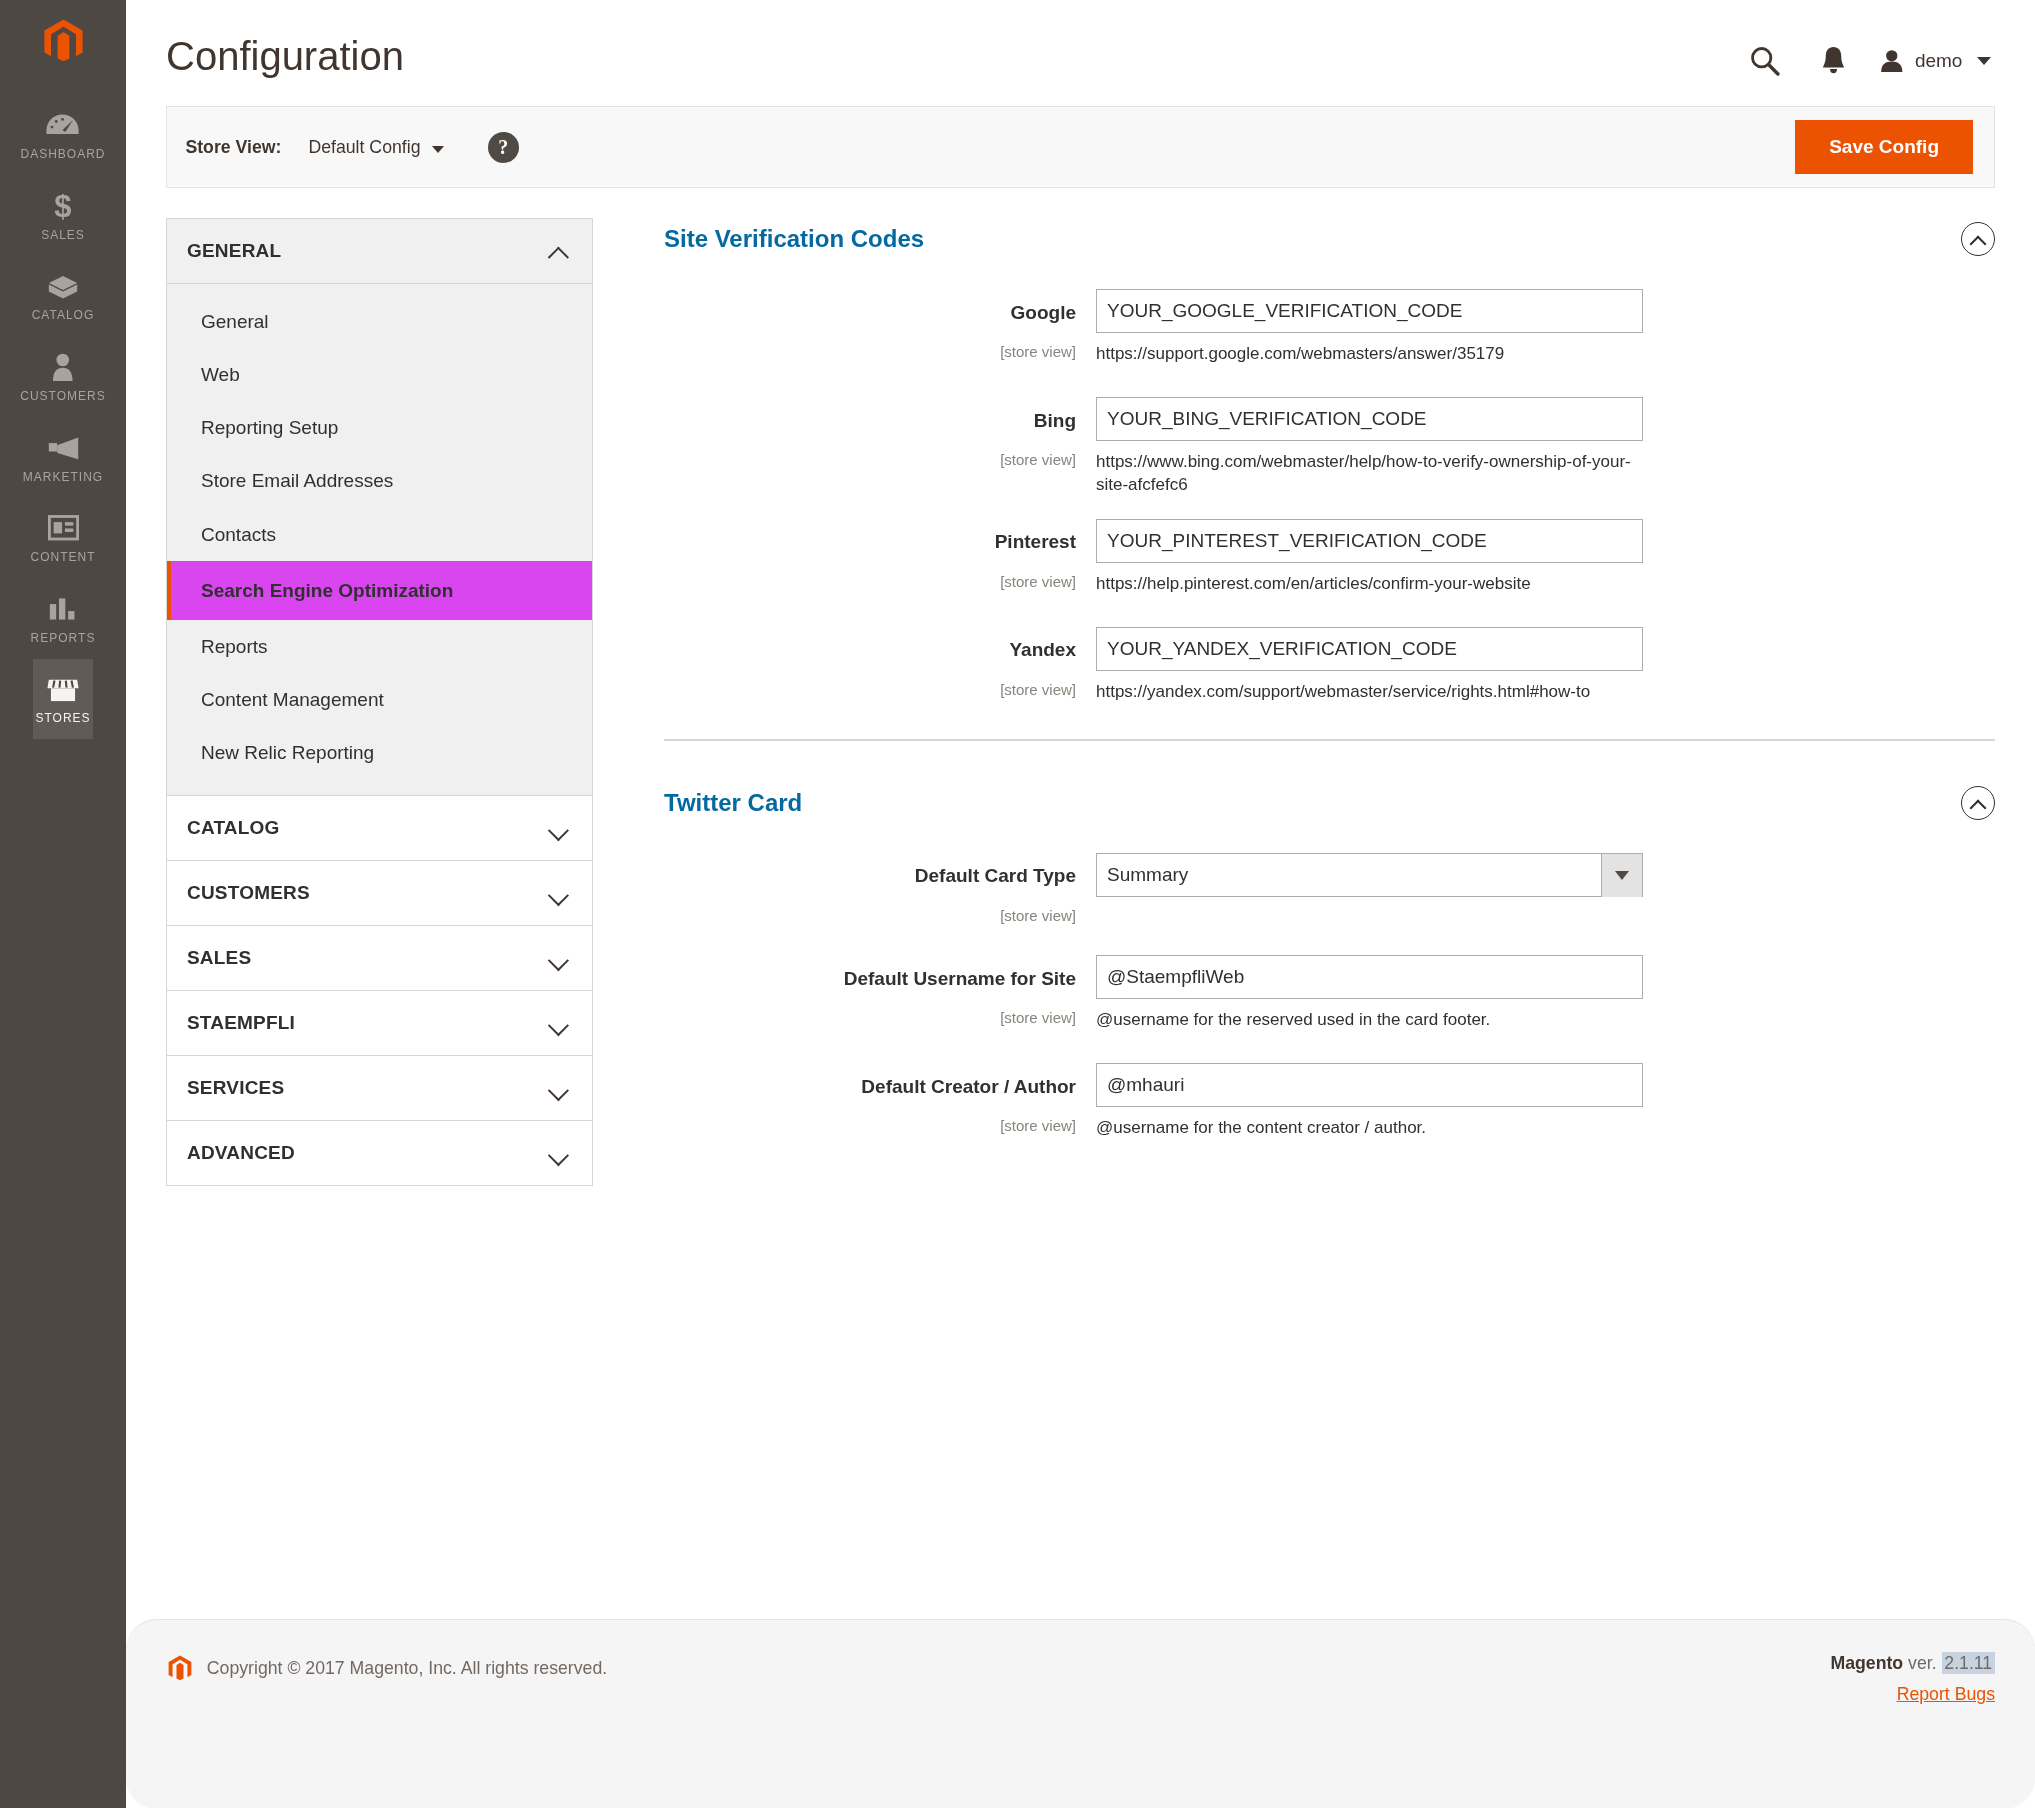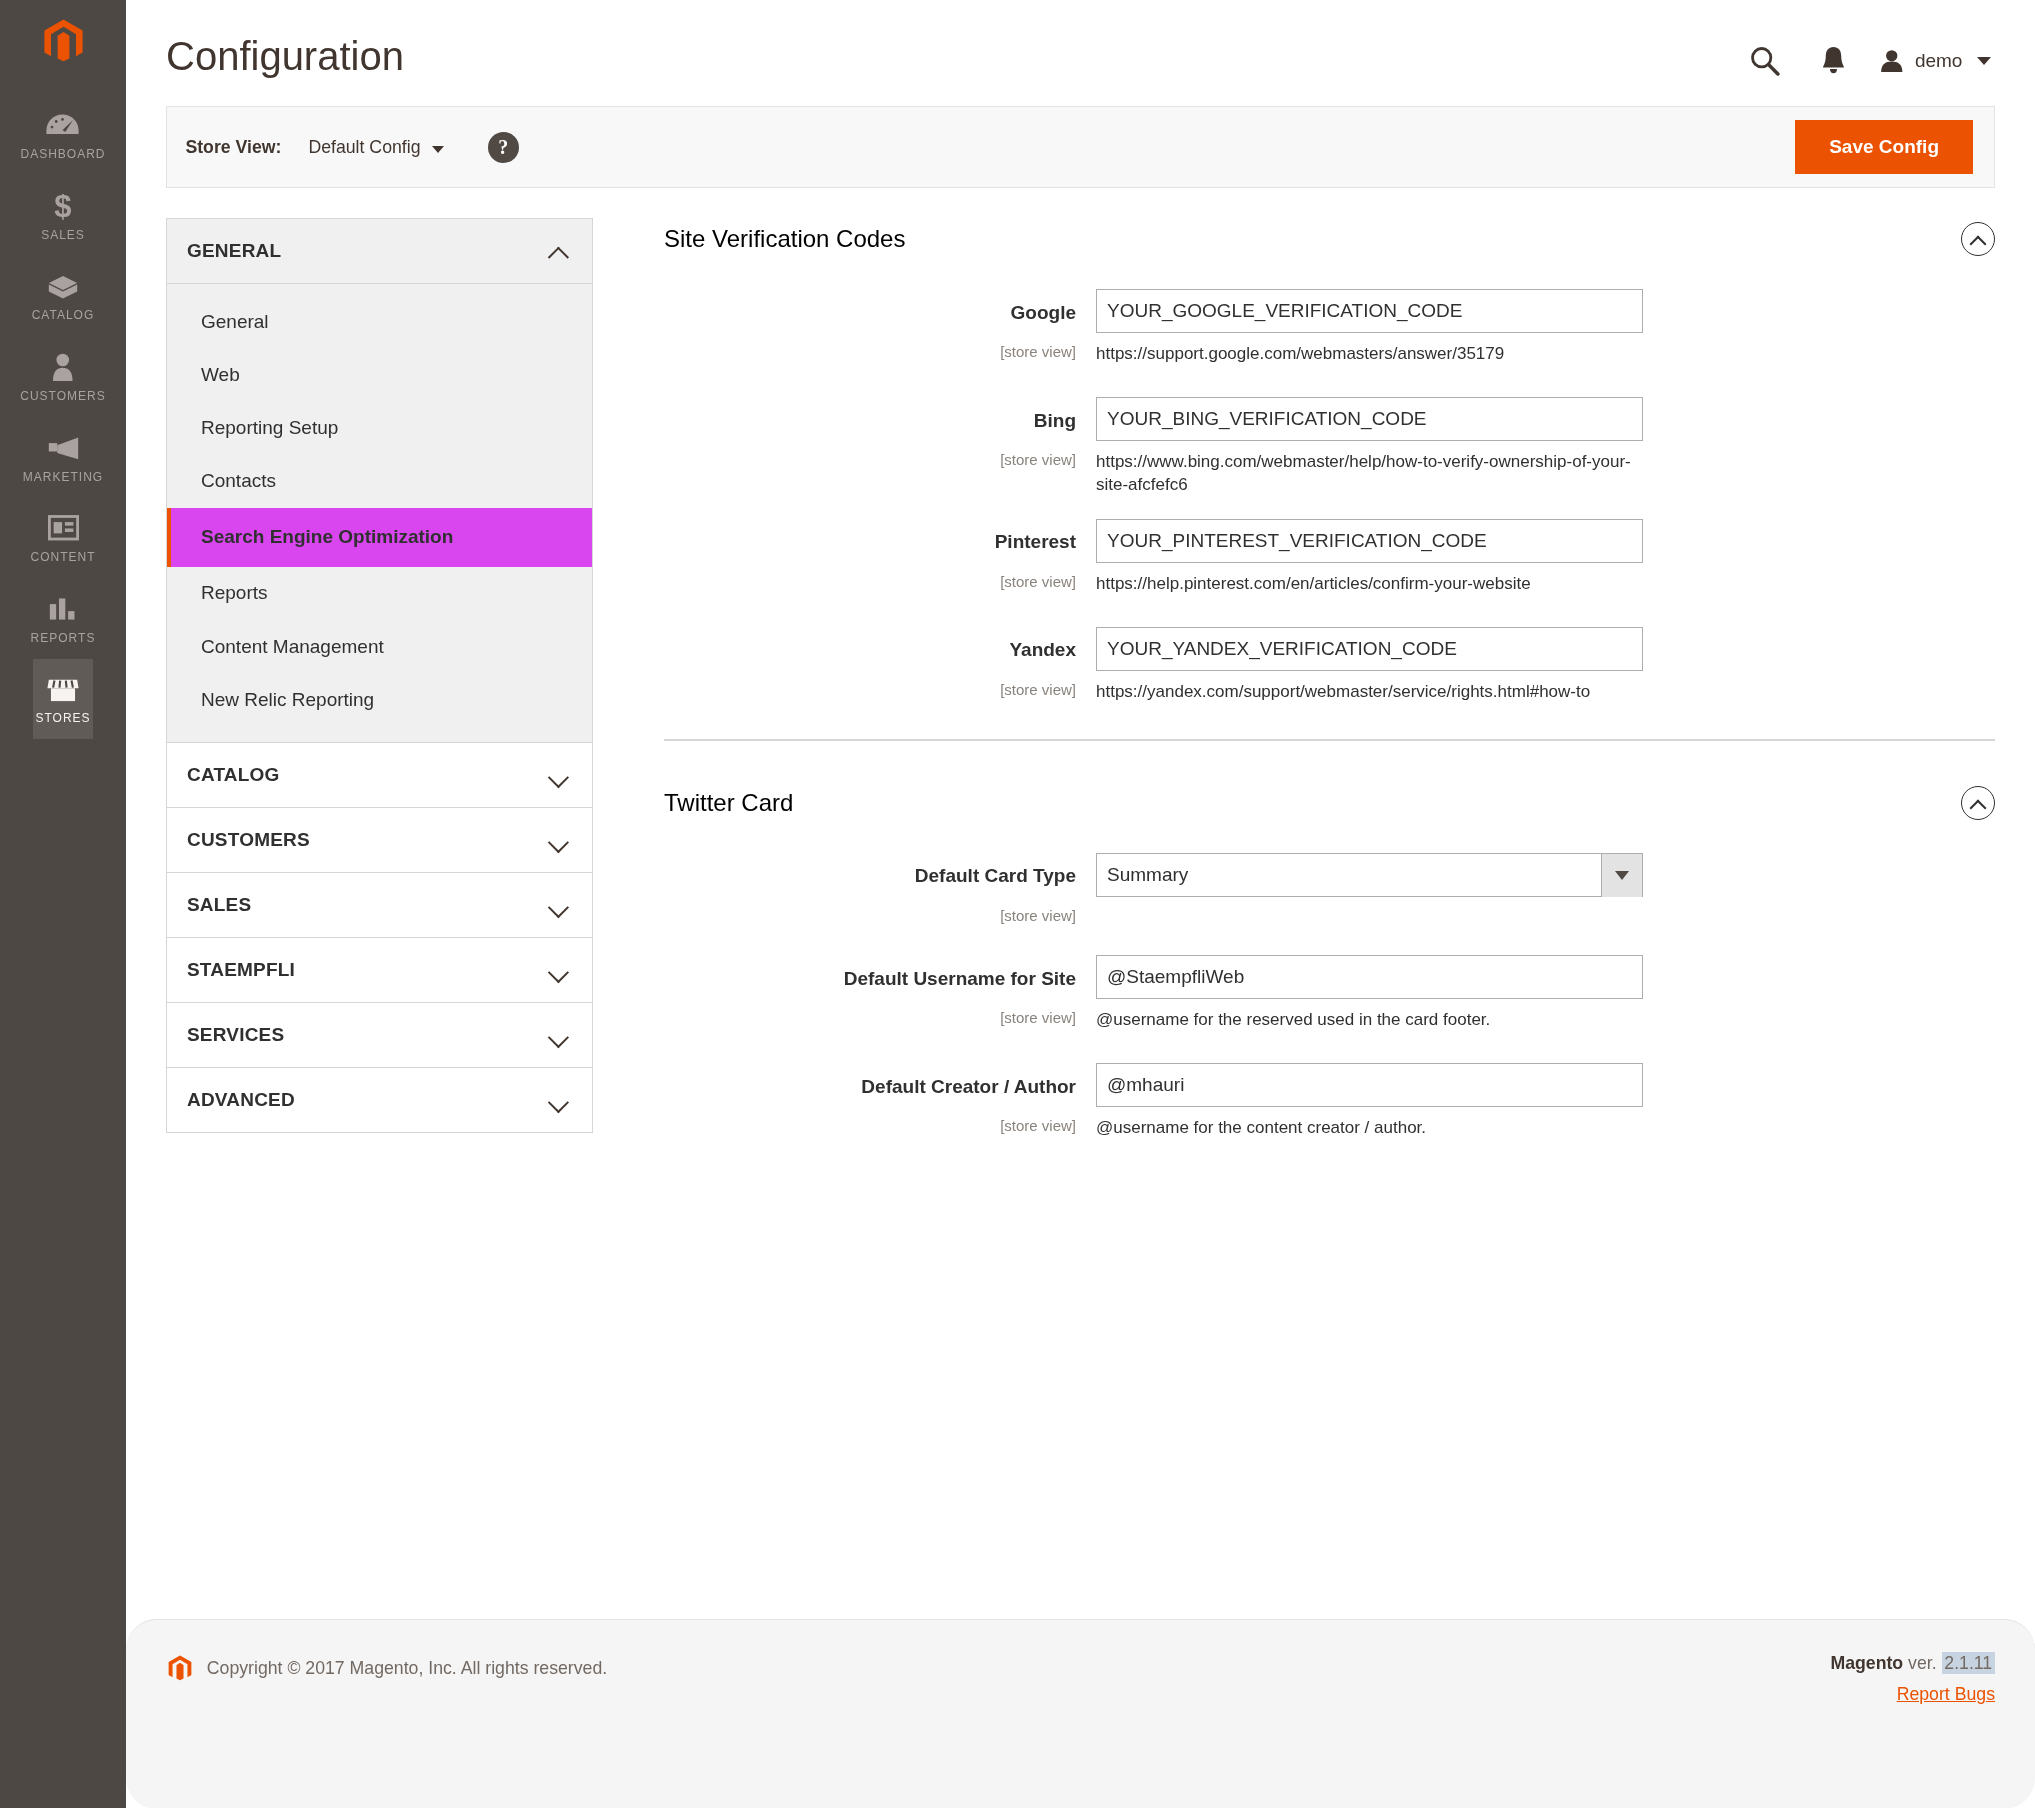--- a/index.html
+++ b/index.html
@@ -108,21 +108,21 @@
     padding-top: 18.4px; padding-bottom: 18.4px;
   }
 
   
   .configcontent { flex: 1; min-width: 0; padding-left: 30px; }
   .fieldset { }
   .fs-head {
     display: flex; align-items: center; justify-content: space-between;
     padding: 4.3px 0 33px 0;
   }
-  .fs-title { font-size: 24px; font-weight: normal; color: #000000; }
+  .fs-title { font-size: 24px; font-weight: bold; color: #0369a1; }
   .circ-toggle {
     width: 34px; height: 34px; border-radius: 50%; border: 1.4px solid #303030;
     display: flex; align-items: center; justify-content: center; cursor: pointer;
   }
   .circ-toggle .cchev { width: 14px; height: 8.5px; position: relative; }
   .circ-toggle .cchev::before {
     content: ""; position: absolute; left: 1.4px; top: 2.8px; width: 10px; height: 10px;
     border-right: 2.1px solid #303030; border-bottom: 2.1px solid #303030; transform: rotate(-135deg);
   }
 
@@ -322,20 +322,21 @@
       <div class="confignav">
 
         <div class="cn-section-head open">
           <span>GENERAL</span>
           <i class="chev up"></i>
         </div>
         <div class="cn-sub">
           <div class="cn-item">General</div>
           <div class="cn-item">Web</div>
           <div class="cn-item">Reporting Setup</div>
+          <div class="cn-item">Store Email Addresses</div>
           <div class="cn-item">Contacts</div>
           <div class="cn-item active">Search Engine Optimization</div>
           <div class="cn-item">Reports</div>
           <div class="cn-item">Content Management</div>
           <div class="cn-item">New Relic Reporting</div>
         </div>
 
         <div class="cn-section-head">
           <span>CATALOG</span>
           <i class="chev"></i>

